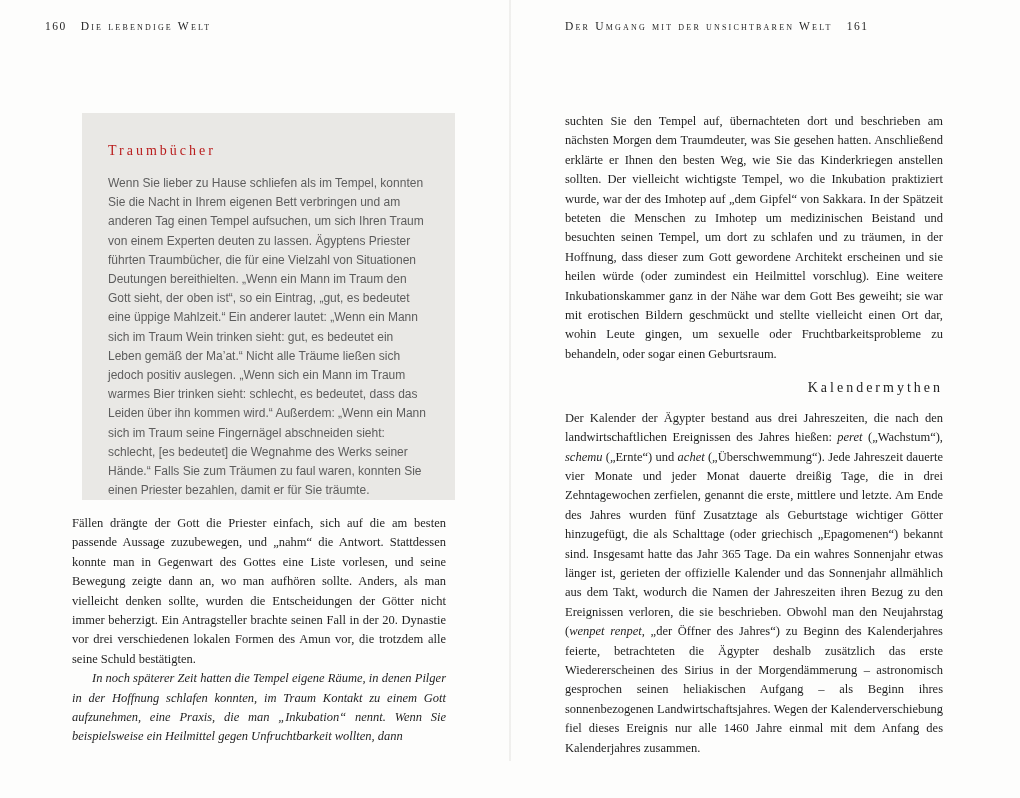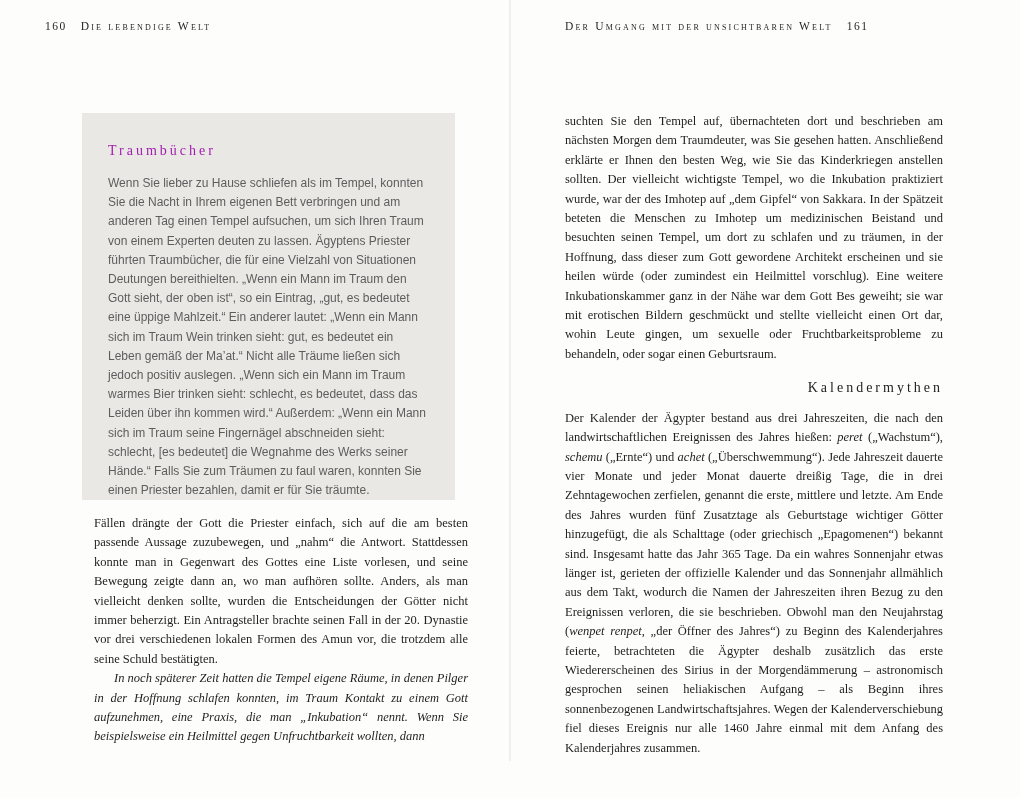--- a/index.html
+++ b/index.html
@@ -42,21 +42,21 @@
 
   .sidebar-box{
     position:absolute;left:82px;top:113px;width:373px;height:387px;
     background:var(--box_bg);
     padding:30px 26px 20px 26px;
   }
   .box-title{
     font-family:"Liberation Serif", serif;
     font-size:14px;
     letter-spacing:3px;
-    color:#a21caf;
+    color:#b91c1c;
     margin:0 0 15px 0;
   }
   .box-text{
     font-family:"Liberation Sans", sans-serif;
     font-size:12px;
     line-height:19.2px;
     color:var(--box_text);
     margin:0;
     text-align:left;
   }
@@ -64,21 +64,21 @@
   .body-col{
     font-size:12.5px;
     line-height:19.4px;
     text-align:justify;
     hyphens:auto;
     -webkit-hyphens:auto;
   }
   .body-col p{margin:0;}
   .body-col p.indent{text-indent:1.6em;font-style:italic;}
 
-  .left-body{position:absolute;left:94px;top:514px;width:374px;}
+  .left-body{position:absolute;left:72px;top:514px;width:374px;}
   .right-body{position:absolute;left:565px;top:112px;width:378px;}
 
   .section-heading{
     font-size:14px;
     letter-spacing:3px;
     color:#222;
     padding-left:32px;
     margin:14px 0 11px 0;
     text-align:right;
     text-indent:0;

